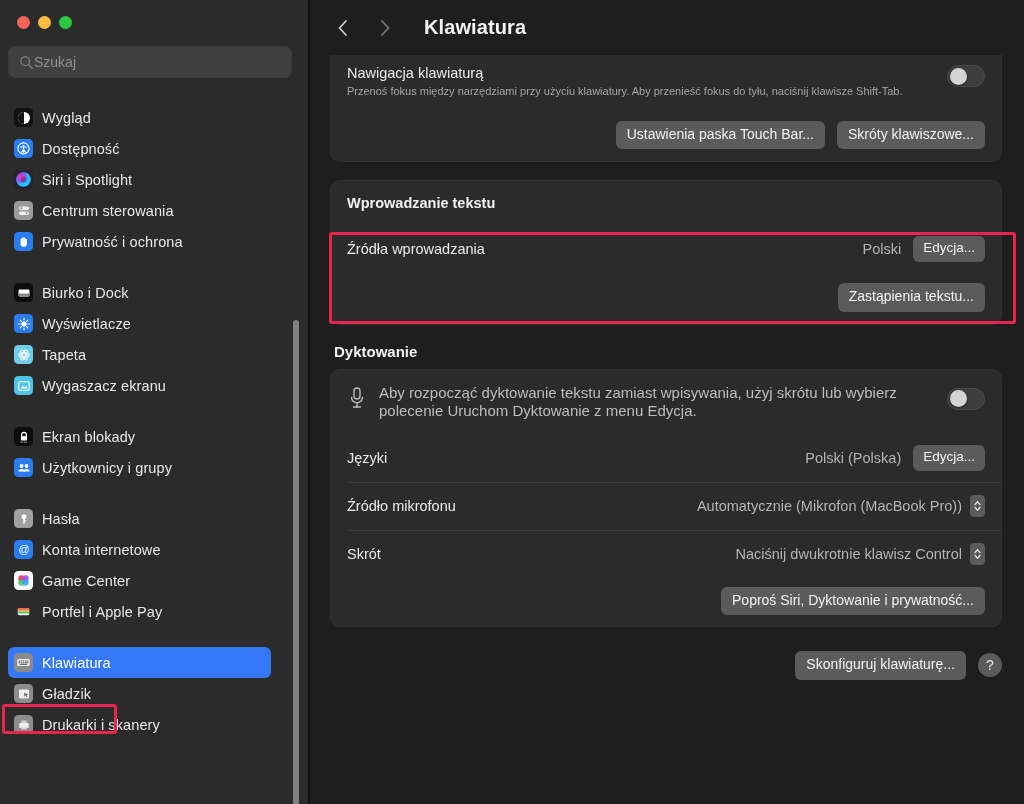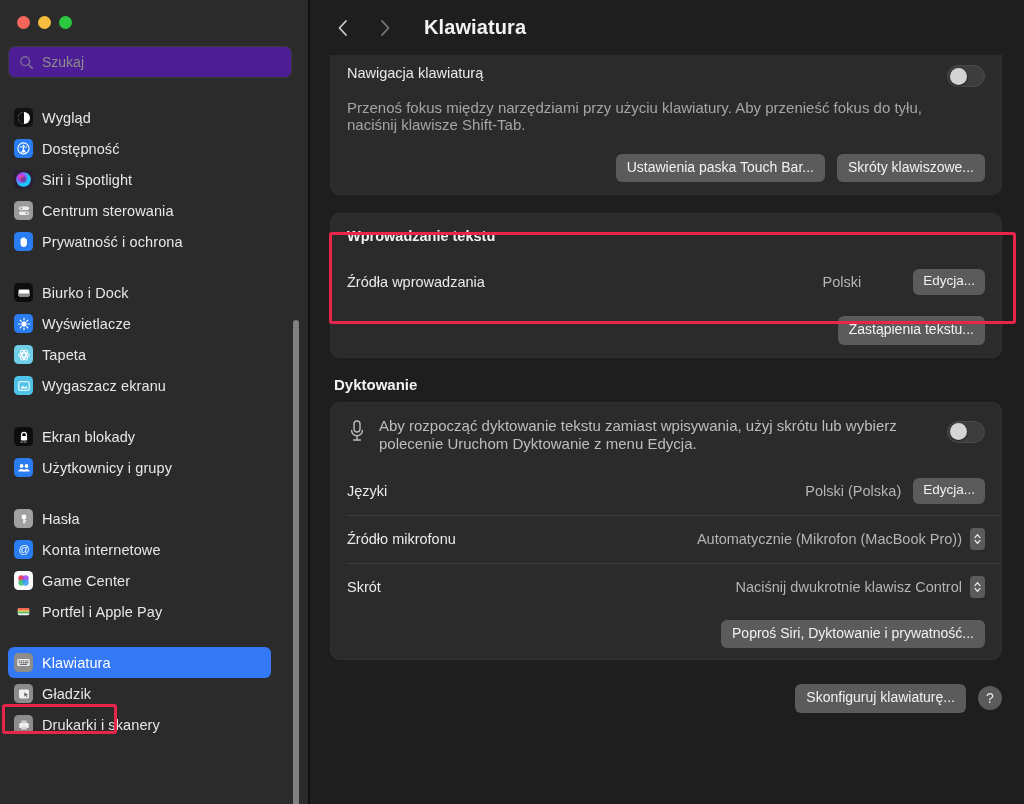--- a/index.html
+++ b/index.html
@@ -22,25 +22,24 @@
   }
   .traffic { display: flex; gap: 8px; padding: 16px 0 0 17px; }
   .tl { width: 13px; height: 13px; border-radius: 50%; }
   .tl.red { background: #f5655b; }
   .tl.yellow { background: #f6bd3f; }
   .tl.green { background: #2ac940; }
 
   .search-wrap { padding: 17px 17px 0 8px; }
   .search {
     height: 32px; border-radius: 7px;
-    background: #4c1d95;
+    background: #404040;
     border: 1px solid #3c3c3c;
     display: flex; align-items: center;
     padding: 0 10px;
-    gap: 8px;
   }
   .search .mag { width: 15px; height: 15px; flex: 0 0 15px; opacity:.62; }
   .search-text { color: #8e8e8e; font-size: 14px; }
 
   .nav { margin-top: 24px; position: relative; }
   .nav-item {
     display: flex; align-items: center;
     height: 31px;
     margin: 0 38px 0 8px;
     padding-left: 6px;
@@ -106,21 +105,21 @@
     padding: 0 16px;
     min-height: 48px;
     display: flex; align-items: center;
     position: relative;
   }
   .row + .row::before {
     content:""; position: absolute; left: 16px; right: 0; top: 0; height: 1px; background: #3a3a3a;
   }
   .row-label { font-size: 14.5px; color: #eaeaea; }
   .row-value { font-size: 14.5px; color: #b5b5b5; margin-left: auto; }
-  .row-sub { font-size: 15px; color: #a5a5a5; line-height: 17px; margin-top: 18px; }
+  .row-sub { font-size: 11px; color: #a5a5a5; line-height: 17px; margin-top: 2px; }
   .grow { flex: 1 1 auto; }
 
   .toggle {
     width: 38px; height: 22px; border-radius: 11px;
     background: #3d3d3d; border: 1px solid #4a4a4a;
     position: relative; flex: 0 0 38px;
   }
   .toggle .knob {
     position: absolute; top: 1.5px; left: 2px;
     width: 17px; height: 17px; border-radius: 50%;
@@ -460,21 +459,21 @@
         <div class="btn-row">
           <button class="btn">Ustawienia paska Touch Bar...</button>
           <button class="btn">Skróty klawiszowe...</button>
         </div>
       </div>
 
       <div class="card" style="margin-top:16px;">
         <div class="hdr-title">
           <span class="section-title">Wprowadzanie tekstu</span>
         </div>
-        <div class="row" style="min-height:48px;gap:40px;">
+        <div class="row" style="min-height:48px;">
           <span class="row-label">Źródła wprowadzania</span>
           <span class="row-value">Polski</span>
           <button class="btn sm" style="margin-left:12px;">Edycja...</button>
         </div>
         <div class="btn-row" style="padding-top:10px;">
           <button class="btn">Zastąpienia tekstu...</button>
         </div>
       </div>
 
       <div class="group-head" style="margin-top:16px;">Dyktowanie</div>

